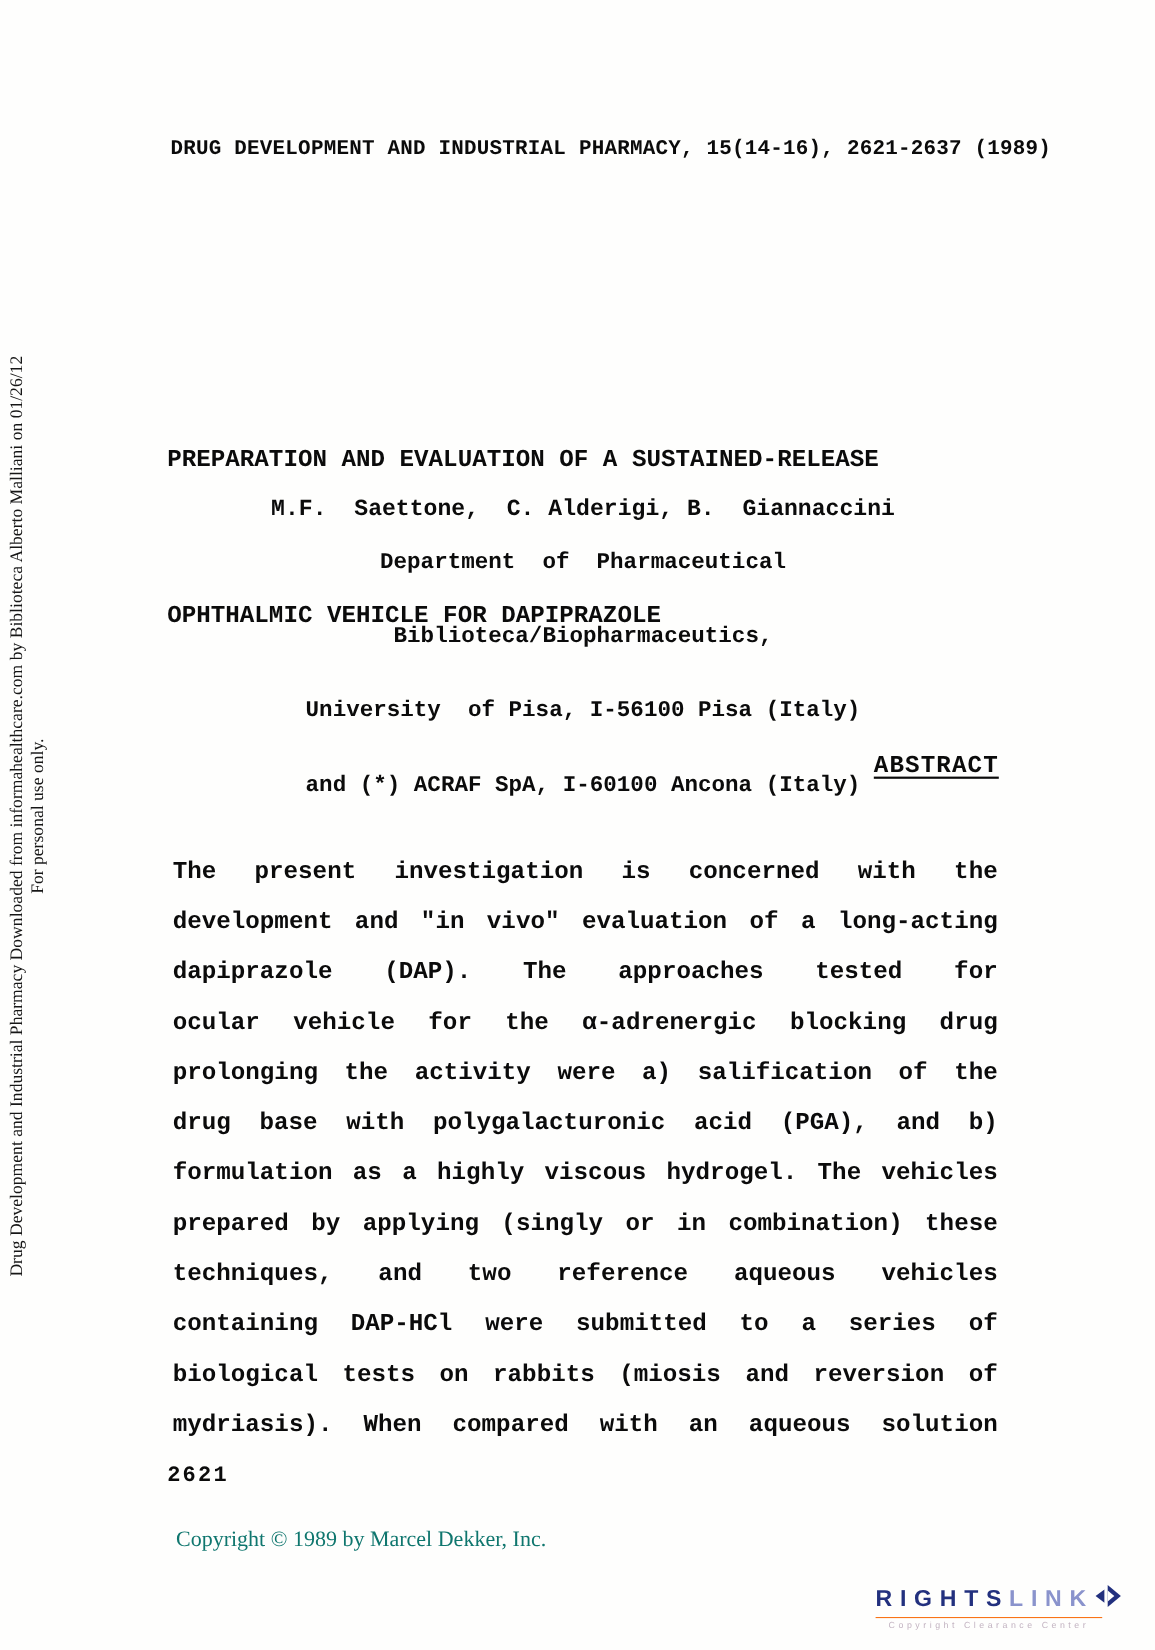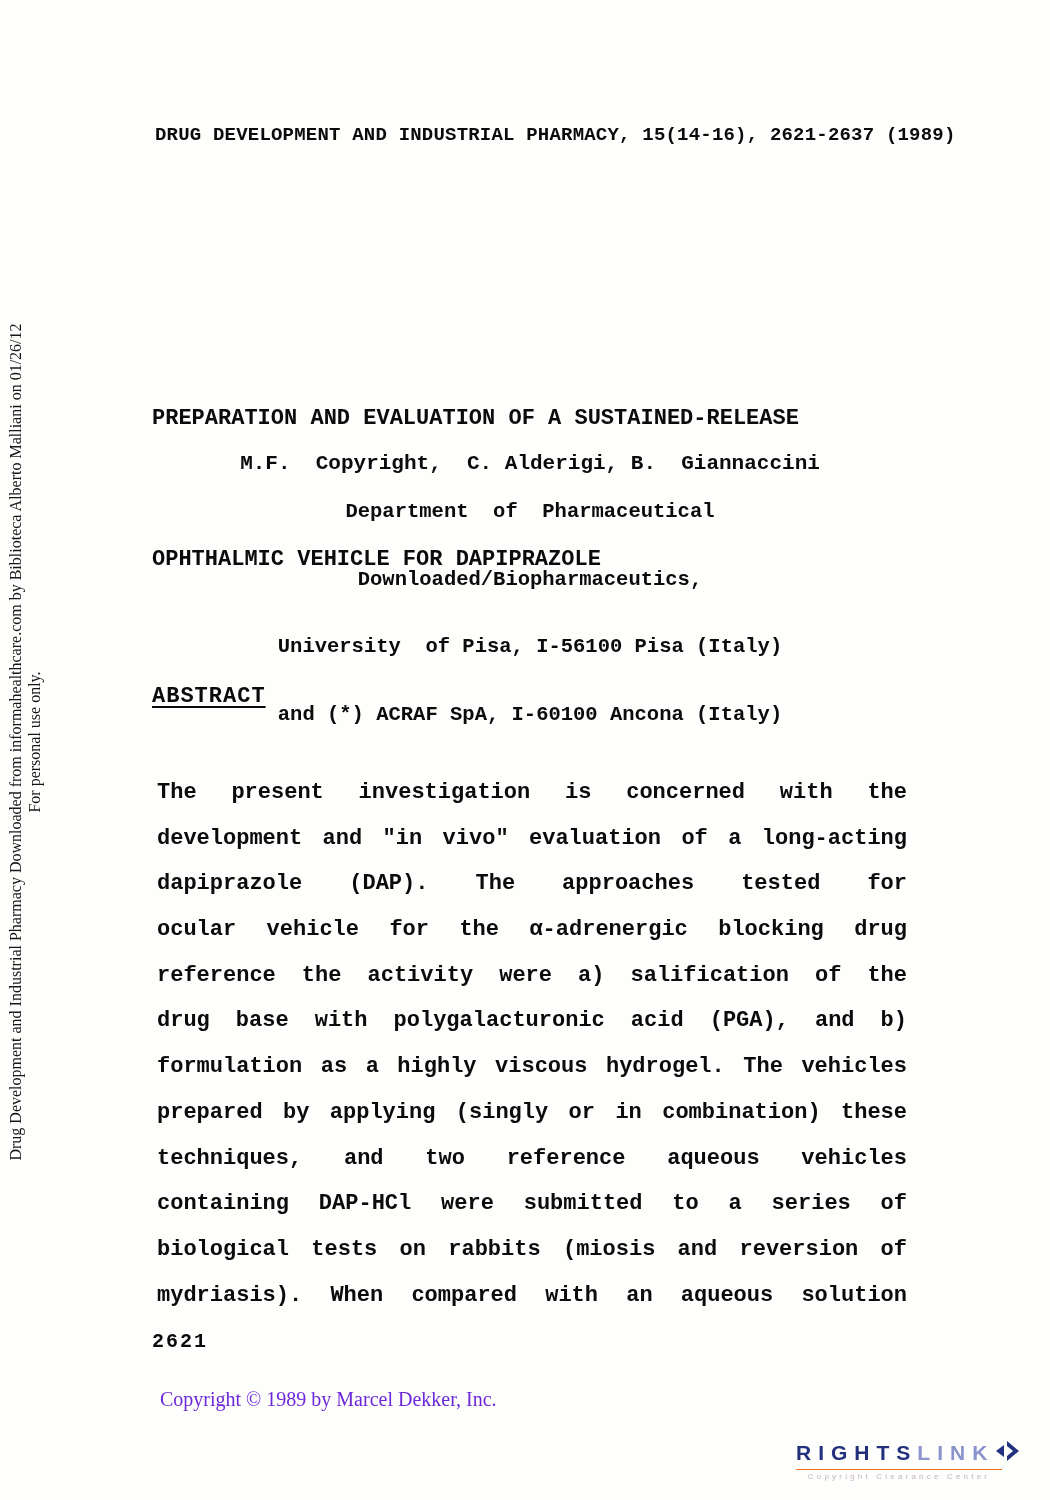--- a/index.html
+++ b/index.html
@@ -36,21 +36,21 @@
   }
 
   .affiliation-block {
     position:absolute; left:152px; top:456px; width:756px;
     text-align:center; font-size:20.5px; font-weight:700;
     line-height:22.5px; white-space:pre;
   }
 
   .abstract-heading {
     position:absolute; left:152px; top:684px; width:756px;
-    text-align:left; font-size:22px; font-weight:700;
+    text-align:right; font-size:22px; font-weight:700;
   }
   .abstract-heading span {
     text-decoration:underline; text-decoration-thickness:2px; text-underline-offset:4px;
     letter-spacing:1px;
   }
 
   .abstract-body {
     position:absolute; left:157px; top:770px; width:750px;
     font-size:22px; font-weight:700;
   }
@@ -60,21 +60,21 @@
   }
   .abs-line::after { content:""; display:inline-block; width:100%; height:0; }
 
   .page-number {
     position:absolute; left:152px; top:1330px; width:756px;
     font-size:20px; font-weight:700; letter-spacing:2px;
   }
 
   .copyright {
     position:absolute; left:160px; top:1388px;
-    font-family:"Liberation Serif", serif; font-size:20px; color:#6d28d9;
+    font-family:"Liberation Serif", serif; font-size:20px; color:#0f766e;
   }
 
   
   .rightslink { position:absolute; left:796px; top:1438px; cursor:pointer; }
   .rl-row { display:flex; align-items:center; font-family:"Liberation Sans", sans-serif; font-weight:700; }
   .rl-rights { font-size:21px; letter-spacing:7px; color:#22307e; }
   .rl-link   { font-size:21px; letter-spacing:7px; color:#8a93cc; }
   .rl-icon { display:inline-block; margin-left:-2px; }
   .rl-tagline {
     margin-top:1px; border-top:1px solid #f97316; padding-top:2px; width:206px;
@@ -93,40 +93,40 @@
   </div>
 
   <div class="journal-header">DRUG DEVELOPMENT AND INDUSTRIAL PHARMACY, 15(14-16), 2621-2637 (1989)</div>
 
   <div class="title-block">
     <div>PREPARATION AND EVALUATION OF A SUSTAINED-RELEASE</div>
     <div>OPHTHALMIC VEHICLE FOR DAPIPRAZOLE</div>
   </div>
 
   <div class="authors-block">
-    <div>M.F.  Copyright,  C. Alderigi, B.  Giannaccini</div>
+    <div>M.F.  Saettone,  C. Alderigi, B.  Giannaccini</div>
   </div>
 
   <div class="affiliation-block">
     <div>Department  of  Pharmaceutical</div>
-    <div>Downloaded/Biopharmaceutics,</div>
+    <div>Biblioteca/Biopharmaceutics,</div>
     <div>University  of Pisa, I-56100 Pisa (Italy)</div>
     <div>and (*) ACRAF SpA, I-60100 Ancona (Italy)</div>
   </div>
 
   <div class="abstract-heading">
     <span>ABSTRACT</span>
   </div>
 
   <div class="abstract-body">
     <div class="abs-line">The present investigation is concerned with the</div>
     <div class="abs-line">development and "in vivo" evaluation of a long-acting</div>
     <div class="abs-line">dapiprazole (DAP). The approaches tested for</div>
     <div class="abs-line">ocular vehicle for the α-adrenergic blocking drug</div>
-    <div class="abs-line">reference the activity were a) salification of the</div>
+    <div class="abs-line">prolonging the activity were a) salification of the</div>
     <div class="abs-line">drug base with polygalacturonic acid (PGA), and b)</div>
     <div class="abs-line">formulation as a highly viscous hydrogel. The vehicles</div>
     <div class="abs-line">prepared by applying (singly or in combination) these</div>
     <div class="abs-line">techniques, and two reference aqueous vehicles</div>
     <div class="abs-line">containing DAP-HCl were submitted to a series of</div>
     <div class="abs-line">biological tests on rabbits (miosis and reversion of</div>
     <div class="abs-line">mydriasis). When compared with an aqueous solution</div>
   </div>
 
   <div class="page-number">2621</div>

